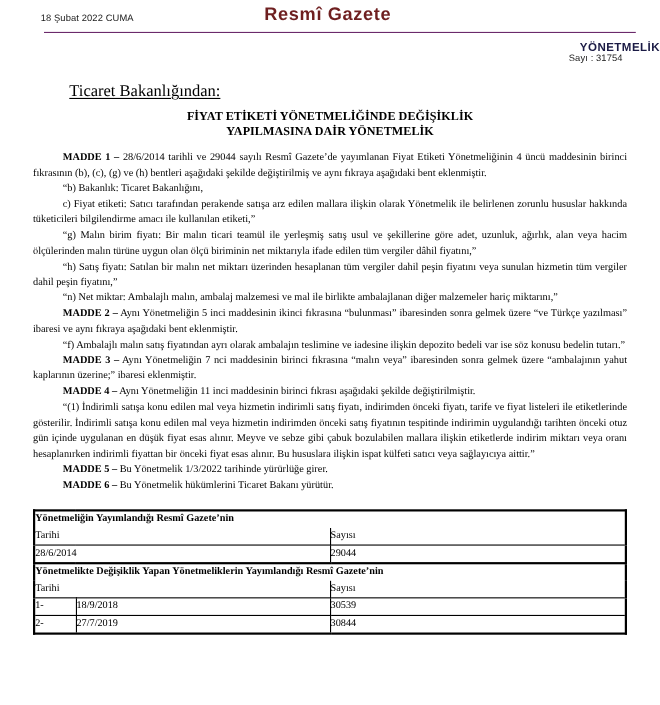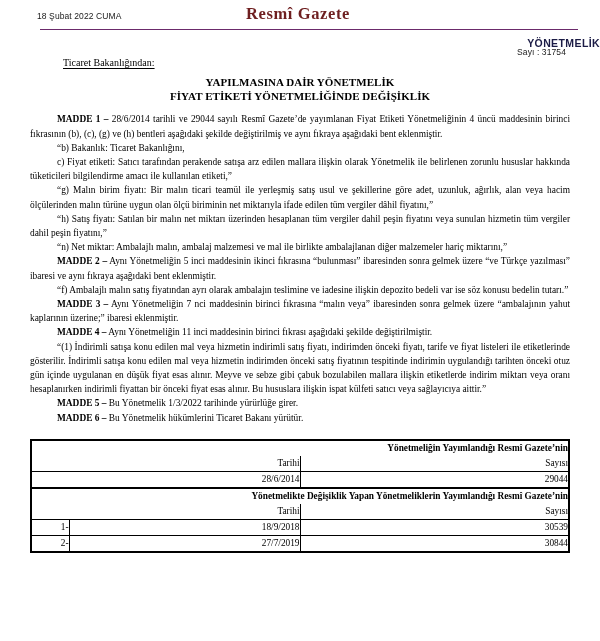--- a/index.html
+++ b/index.html
@@ -37,21 +37,21 @@
     letter-spacing: 0.1px;
     color: #1a1a1a;
     white-space: nowrap;
   }
   .masthead-title {
     position: absolute;
     left: 0;
     right: 4px;
     top: 0;
     text-align: center;
-    font-family: Liberation Serif, serif;
+    font-family: Liberation Sans, sans-serif;
     font-size: 16.5px;
     font-weight: bold;
     letter-spacing: 0.6px;
     color: #6e1f20;
   }
   .masthead-issue {
     position: absolute;
     right: 16px;
     top: 7px;
     font-family: "Liberation Sans", sans-serif;
@@ -76,23 +76,23 @@
     font-weight: bold;
     letter-spacing: 0.4px;
     color: #1b1b45;
   }
 
   
   .content {
     margin: 0 30px 0 30px;
   }
   .issuer {
-    margin-top: 8px;
+    margin-top: 26px;
     margin-left: 33px;
-    font-size: 10px;
+    font-size: 15px;
     text-decoration: underline;
     text-underline-offset: 1.5px;
     white-space: nowrap;
   }
   .doc-title {
     margin-top: 7px;
     text-align: center;
     font-size: 11px;
     font-weight: bold;
     line-height: 14px;
@@ -122,21 +122,21 @@
   }
   table.pubtable {
     width: 100%;
     border-collapse: collapse;
     font-size: 9.3px;
     table-layout: fixed;
   }
   table.pubtable td {
     border: 1px solid #000000;
     padding: 1px 0 2px 0;
-    text-align: right;
+    text-align: left;
     vertical-align: middle;
     line-height: 12px;
   }
   td.banner {
     font-weight: bold;
     border-bottom: none !important;
   }
   td.subhead {
     font-weight: normal;
     border-top: none !important;
@@ -172,22 +172,22 @@
   </div>
   <div class="masthead-rule" style="background: rgb(107, 42, 107);"></div>
 
   <div class="section-kind" style="color: rgb(27, 27, 69);">YÖNETMELİK</div>
 
   <div class="content">
 
     <div class="issuer">Ticaret Bakanlığından:</div>
 
     <div class="doc-title">
+      <div>FİYAT ETİKETİ YÖNETMELİĞİNDE DEĞİŞİKLİK</div>
       <div>YAPILMASINA DAİR YÖNETMELİK</div>
-      <div>FİYAT ETİKETİ YÖNETMELİĞİNDE DEĞİŞİKLİK</div>
     </div>
 
     <div class="body-text" id="articles">
         <p><span class="art">MADDE 1 –</span><span> 28/6/2014 tarihli ve 29044 sayılı Resmî Gazete’de yayımlanan Fiyat Etiketi Yönetmeliğinin 4 üncü maddesinin birinci fıkrasının (b), (c), (g) ve (h) bentleri aşağıdaki şekilde değiştirilmiş ve aynı fıkraya aşağıdaki bent eklenmiştir.</span></p>
         <p><span>“b) Bakanlık: Ticaret Bakanlığını,</span></p>
         <p><span>c) Fiyat etiketi: Satıcı tarafından perakende satışa arz edilen mallara ilişkin olarak Yönetmelik ile belirlenen zorunlu hususlar hakkında tüketicileri bilgilendirme amacı ile kullanılan etiketi,”</span></p>
         <p><span>“g) Malın birim fiyatı: Bir malın ticari teamül ile yerleşmiş satış usul ve şekillerine göre adet, uzunluk, ağırlık, alan veya hacim ölçülerinden malın türüne uygun olan ölçü biriminin net miktarıyla ifade edilen tüm vergiler dâhil fiyatını,”</span></p>
         <p><span>“h) Satış fiyatı: Satılan bir malın net miktarı üzerinden hesaplanan tüm vergiler dahil peşin fiyatını veya sunulan hizmetin tüm vergiler dahil peşin fiyatını,”</span></p>
         <p><span>“n) Net miktar: Ambalajlı malın, ambalaj malzemesi ve mal ile birlikte ambalajlanan diğer malzemeler hariç miktarını,”</span></p>
         <p><span class="art">MADDE 2 –</span><span> Aynı Yönetmeliğin 5 inci maddesinin ikinci fıkrasına “bulunması” ibaresinden sonra gelmek üzere “ve Türkçe yazılması” ibaresi ve aynı fıkraya aşağıdaki bent eklenmiştir.</span></p>

